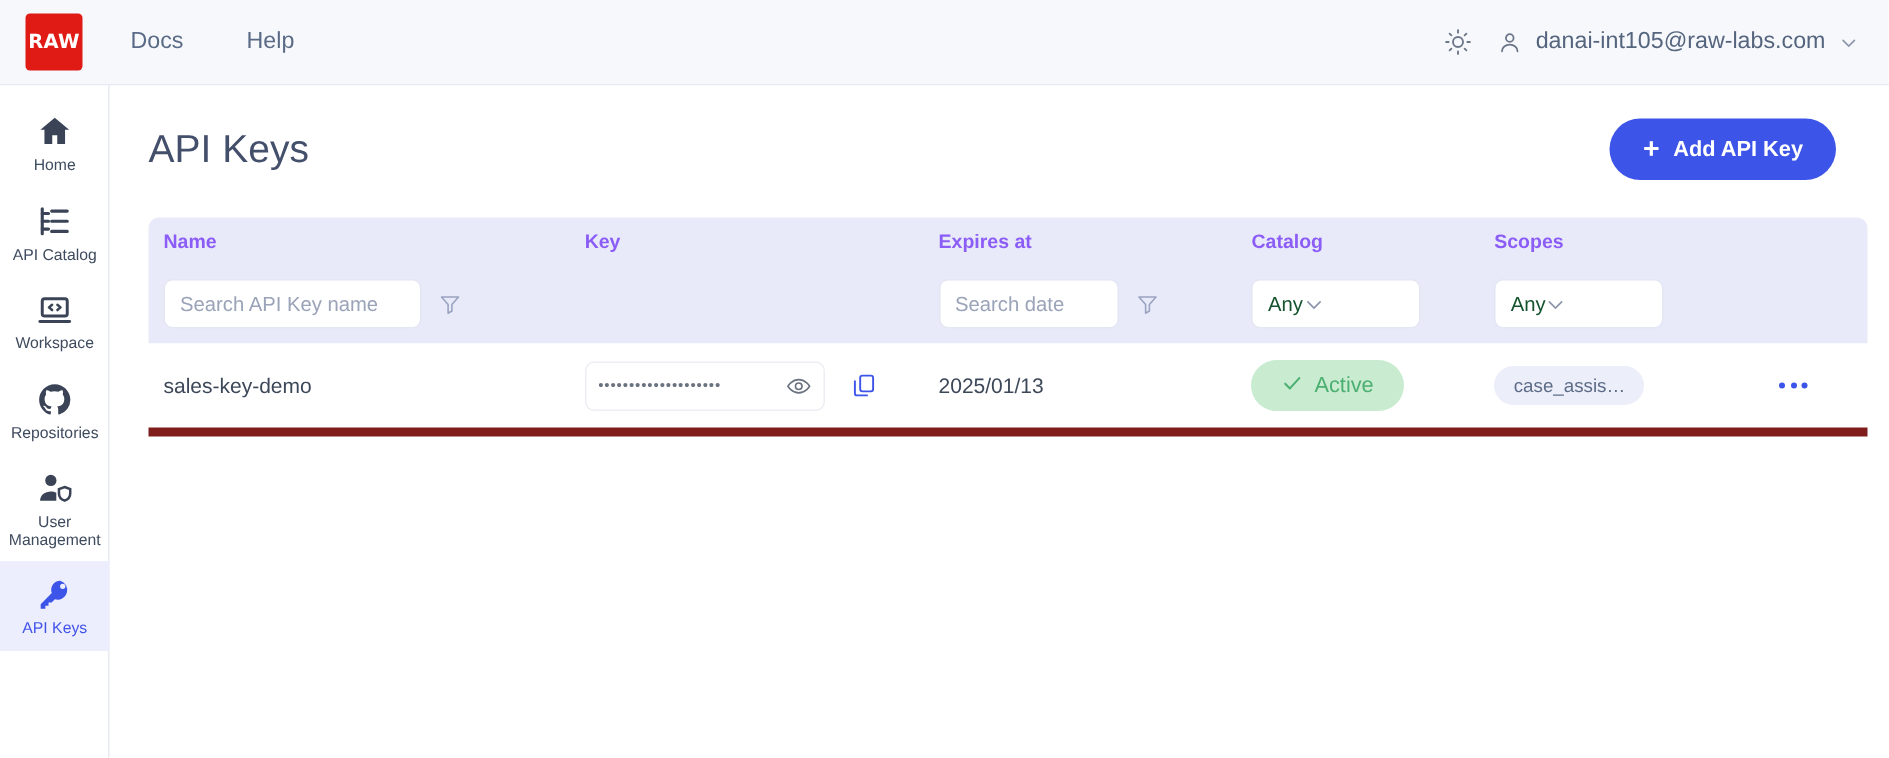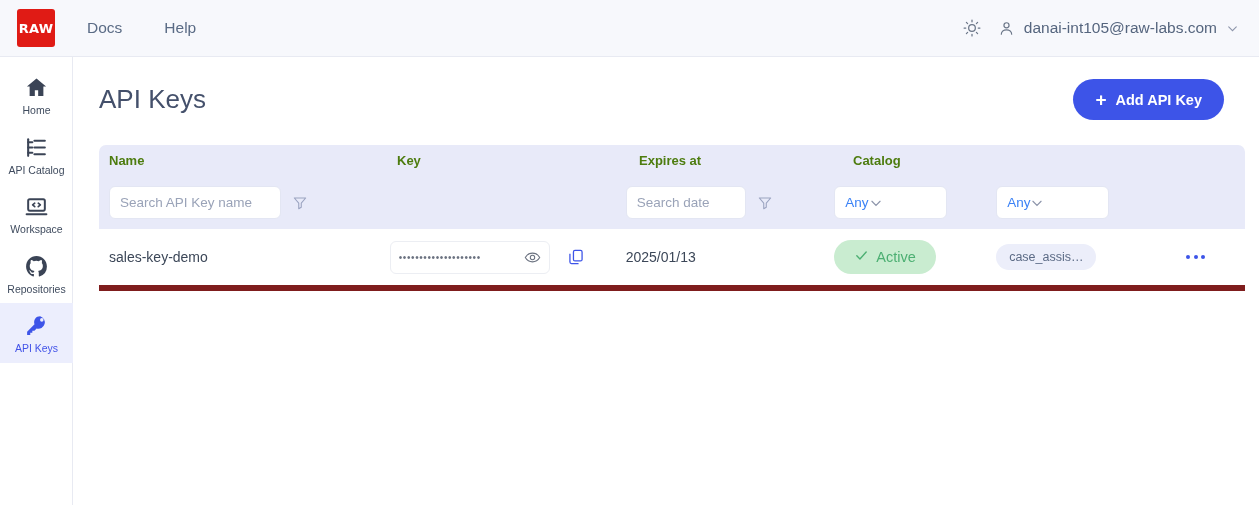--- a/index.html
+++ b/index.html
@@ -94,21 +94,21 @@
   
   .table { margin: 25px 14px 0 25px; }
   .thead {
     background: #e8eaf9;
     border-radius: 7px 7px 0 0;
     display: flex; align-items: center;
     height: 31px;
     padding: 0 10px;
   }
   .thead .th {
-    font-size: 13px; font-weight: bold; color: #4d7c0f;
+    font-size: 13px; font-weight: bold; color: #8b5cf6;
   }
   .filters {
     background: #e8eaf9;
     display: flex; align-items: center;
     height: 53px;
     padding: 0 10px;
     border-radius: 0 0 0 0;
   }
   .col-name   { width: 288px; }
   .col-key    { width: 242px; }
@@ -122,21 +122,21 @@
     background: #fff; border: 1px solid #e3e6f3; border-radius: 6px;
     display: flex; align-items: center; padding: 0 10px;
     color: #9aa3b8; font-size: 13.5px;
   }
   .srch-date { width: 120px; }
   .funnel { width: 16px; height: 16px; margin-left: 11px; display:block; cursor:pointer; }
   .sel {
     height: 33px; width: 113px;
     background: #fff; border: 1px solid #e3e6f3; border-radius: 6px;
     display: flex; align-items: center; padding: 0 10px;
-    color: #3b82f6; font-size: 13.5px; cursor: pointer;
+    color: #14532d; font-size: 13.5px; cursor: pointer;
   }
   .sel .chev2 { margin-left: auto; width: 14px; height: 14px; display:block; }
 
   .trow {
     display: flex; align-items: center;
     height: 62px;
     padding: 0 10px;
     background: #fff;
     border-bottom: 6px solid #7f1d1d;
   }
@@ -241,20 +241,30 @@
 
   <div class="side-item">
     <span>
       <svg class="side-ico" viewBox="0 0 24 24" fill="#3b4456">
         <path d="M12 2C6.5 2 2 6.5 2 12c0 4.4 2.9 8.2 6.8 9.5.5.1.7-.2.7-.5v-1.8c-2.8.6-3.4-1.3-3.4-1.3-.5-1.2-1.1-1.5-1.1-1.5-.9-.6.1-.6.1-.6 1 .1 1.5 1 1.5 1 .9 1.5 2.3 1.1 2.9.8.1-.6.3-1.1.6-1.3-2.2-.3-4.6-1.1-4.6-5 0-1.1.4-2 1-2.7-.1-.3-.4-1.3.1-2.7 0 0 .8-.3 2.7 1a9.4 9.4 0 0 1 5 0c1.9-1.3 2.7-1 2.7-1 .5 1.4.2 2.4.1 2.7.6.7 1 1.6 1 2.7 0 3.9-2.4 4.7-4.6 5 .4.3.7.9.7 1.9v2.8c0 .3.2.6.7.5A10 10 0 0 0 22 12c0-5.5-4.5-10-10-10z"></path>
       </svg>
     </span>
     <span class="side-label">Repositories</span>
   </div>
 
+  <div class="side-item">
+    <span>
+      <svg class="side-ico" viewBox="0 0 24 24" fill="#3b4456">
+        <circle cx="9.5" cy="7" r="3.6"></circle>
+        <path d="M2.6 20c0-3.6 3.1-5.9 6.9-5.9 1.3 0 2.5.3 3.5.7V20z"></path>
+        <path d="M18.3 11.2l3.6 1.4v2.7c0 2.2-1.6 3.9-3.6 4.6-2-.7-3.6-2.4-3.6-4.6v-2.7z" fill="none" stroke="#3b4456" stroke-width="1.6"></path>
+      </svg>
+    </span>
+    <span class="side-label">User Management</span>
+  </div>
 
   <div class="side-item active">
     <span>
       <svg class="side-ico" viewBox="0 0 24 24" fill="#3d54e8">
         <path d="M15.5 3a5.8 5.8 0 0 0-5.4 7.9L3 18v3h3v-2h2v-2h2l2.1-2.1A5.8 5.8 0 1 0 15.5 3zm1.6 5.3a1.7 1.7 0 1 1 0-3.4 1.7 1.7 0 0 1 0 3.4z"></path>
       </svg>
     </span>
     <span class="side-label">API Keys</span>
   </div>
 
@@ -270,20 +280,21 @@
     </button>
   </div>
 
   <div class="table">
 
     <div class="thead">
       <div class="th col-name">Name</div>
       <div class="th col-key">Key</div>
       <div class="th col-exp">Expires at</div>
       <div class="th col-status">Catalog</div>
+      <div class="th col-scopes">Scopes</div>
       <div class="th col-more"></div>
     </div>
 
     <div class="filters">
       <div class="col-name" style="display:flex;align-items:center;">
         <div class="srch">Search API Key name</div>
         <span>
           <svg class="funnel" viewBox="0 0 24 24" fill="none" stroke="#9aa3c0" stroke-width="1.6" stroke-linejoin="round">
             <path d="M3.5 4.5h17l-6.6 7.6v6.4l-3.8 2.2v-8.6z"></path>
           </svg>

